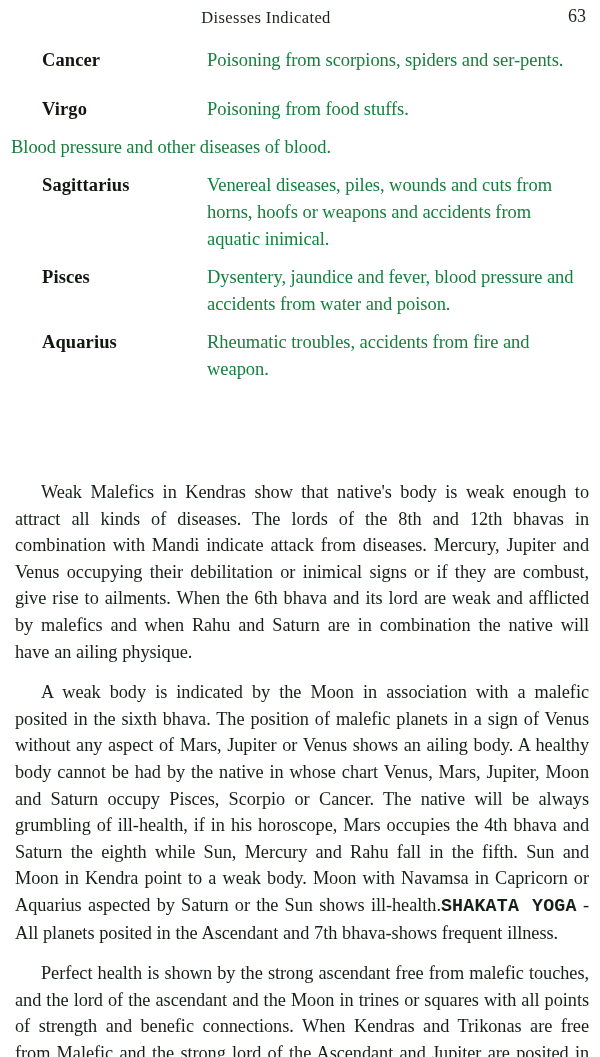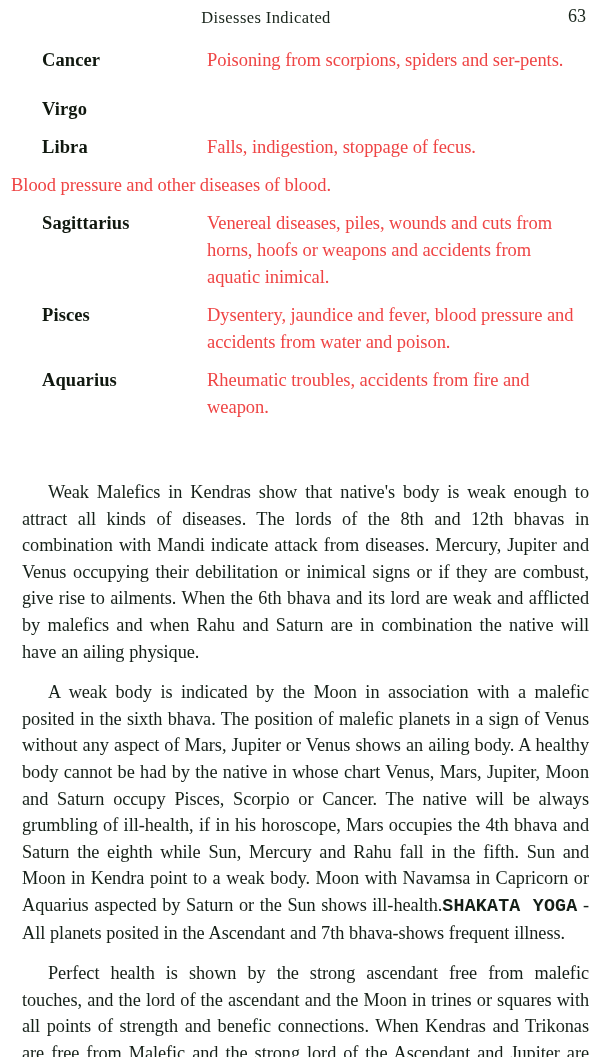--- a/index.html
+++ b/index.html
@@ -70,37 +70,37 @@
     font-size: 18.5px;
     line-height: 27px;
     color: #10180f;
     letter-spacing: 0.1px;
   }
   .gloss-def {
     flex: 1 1 auto;
     padding-right: 16px;
     font-size: 18.5px;
     line-height: 27px;
-    color: #ef4444;
+    color: #15803d;
     letter-spacing: -0.05px;
   }
 
   
   .body-copy {
     position: absolute;
     top: 479px;
     left: 11px;
     width: 578px;
   }
   .para {
     font-size: 18.3px;
     line-height: 26.6px;
     text-align: justify;
     text-indent: 26px;
-    margin: 0 0 14px 11px;
+    margin: 0 0 14px 4px;
     color: #152018;
     letter-spacing: -0.05px;
     word-spacing: 0.3px;
   }
   .para:last-child {
     margin-bottom: 0;
   }
   .yoga-name {
     font-weight: bold;
     letter-spacing: 0.2px;
@@ -122,26 +122,23 @@
     <div class="gloss-row">
       <div class="gloss-term">Cancer</div>
       <div class="gloss-def">Poisoning from scorpions, spiders and ser-pents.</div>
     </div>
 
     <div class="gloss-row">
     </div>
 
     <div class="gloss-row">
       <div class="gloss-term">Virgo</div>
+      <div class="gloss-def">Poisoning from food stuffs.</div>
     </div>
 
-    <div class="gloss-row">
-      <div class="gloss-term">Libra</div>
-      <div class="gloss-def">Falls, indigestion, stoppage of fecus.</div>
-    </div>
 
     <div class="gloss-row">
       <div class="gloss-def">Blood pressure and other diseases of blood.</div>
     </div>
 
     <div class="gloss-row">
       <div class="gloss-term">Sagittarius</div>
       <div class="gloss-def">Venereal diseases, piles, wounds and cuts from horns, hoofs or weapons and accidents from aquatic inimical.</div>
     </div>
 

